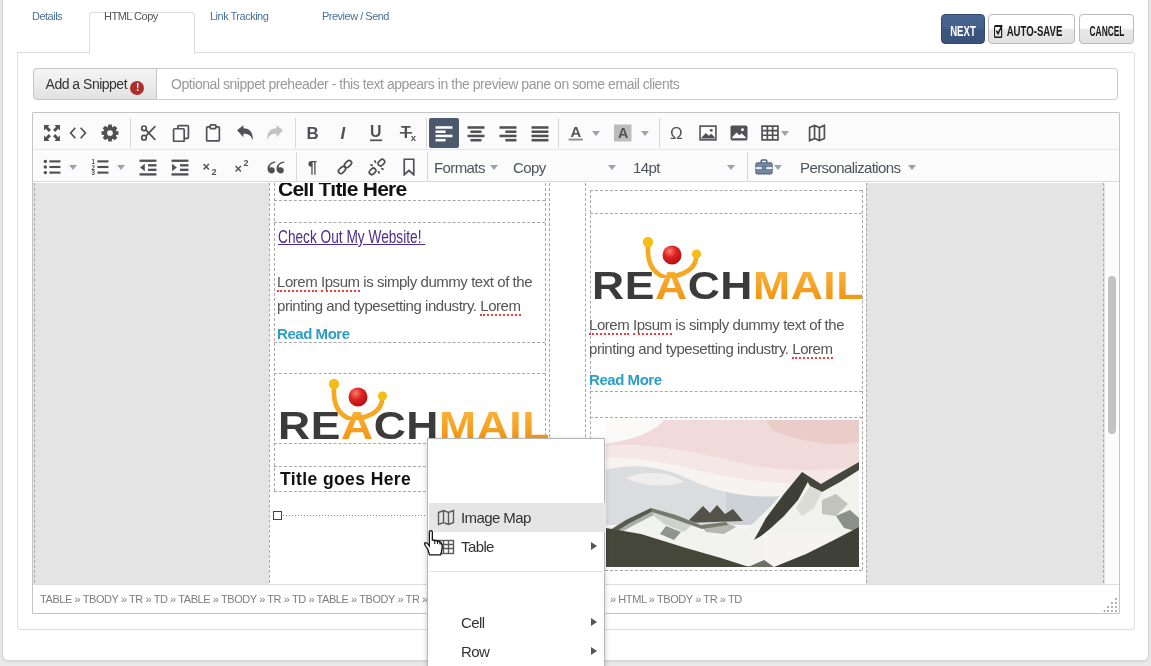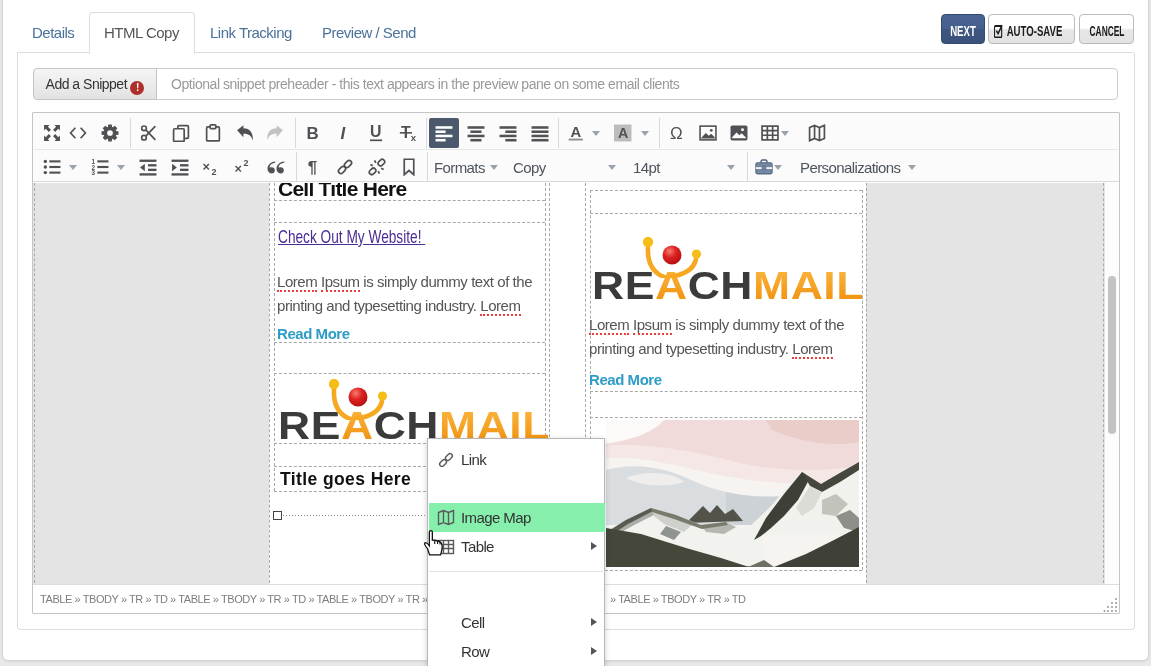--- a/index.html
+++ b/index.html
@@ -2,21 +2,21 @@
 <html><head>
 <meta charset="utf-8">
 <style>
 * { margin:0; padding:0; box-sizing:border-box; }
 html,body { width:1151px; height:666px; }
 body { position:relative; overflow:hidden; background:#e9e9e9; font-family:"Liberation Sans",sans-serif; }
 .abs { position:absolute; }
 .card { position:absolute; left:2px; top:-8px; width:1147px; height:669px; background:#fff; border:1px solid #d5d5d5; border-radius:6px; box-shadow:0 1px 2px rgba(0,0,0,0.08); }
 .tabline { position:absolute; left:17px; top:52px; width:1117px; height:1px; background:#ddd; }
 .tab-active { position:absolute; left:89px; top:12px; width:106px; height:42px; background:#fff; border:1px solid #ddd; border-bottom:none; border-radius:4px 4px 0 0; z-index:3; }
-.tabtxt { position:absolute; top:25px; font-size:15px; line-height:15px; letter-spacing:-0.5px; }
+.tabtxt { position:absolute; top:9px; font-size:11px; line-height:15px; letter-spacing:-0.5px; }
 .tablink { color:#4a7199; }
 .btn { position:absolute; top:14px; height:30px; border-radius:4px; text-align:center; font-weight:bold; font-size:15px; line-height:31px; white-space:nowrap; }
 .btn .cx { position:absolute; left:50%; top:0; width:300px; margin-left:-150px; transform:scaleX(0.62); transform-origin:50% 50%; white-space:nowrap; font-size:15.5px; text-align:center; }
 .btn-cancel .cx { transform:scaleX(0.54); }
 .btn-save .cx { margin-left:-154px; }
 .btn-next { left:941px; width:44px; background:linear-gradient(#4a6492 0%,#46608e 48%,#3d5680 52%,#3a527b 100%); border:1px solid #334a70; color:#fff; }
 .btn-def { background:linear-gradient(#ffffff 0%,#ffffff 47%,#e7e7e7 53%,#e2e2e2 100%); border:1px solid #bbb; color:#1c1c1c; }
 .btn-save { left:988px; width:87px; }
 .btn-cancel { left:1079px; width:55px; }
 .panel { position:absolute; left:17px; top:53px; width:1118px; height:577px; border:1px solid #ddd; border-top:none; border-radius:0 0 4px 4px; }
@@ -49,21 +49,21 @@
 .para { position:absolute; font-size:15px; color:#555; line-height:24px; white-space:nowrap; letter-spacing:-0.45px; }
 .rm { position:absolute; font-size:15px; font-weight:bold; color:#2d9dc6; letter-spacing:-0.45px; }
 .weblink { position:absolute; font-size:19px; color:#4b2c93; text-decoration:underline; white-space:nowrap; transform:scaleX(0.72); transform-origin:0 50%; }
 .sp { border-bottom:2px dotted #f03c3c; }
 .logo { position:absolute; font-weight:bold; font-size:38px; line-height:38px; letter-spacing:0.5px; white-space:nowrap; transform:scaleX(1.17); transform-origin:0 50%; }
 .logo .d { color:#3b3b3b; }
 .logo .o { background:linear-gradient(#fcb843,#ef8d08); -webkit-background-clip:text; background-clip:text; color:transparent; }
 .menu { position:absolute; left:427px; top:438px; width:178px; height:240px; background:#fff; border:1px solid #b6b6b6; box-shadow:0 2px 6px rgba(0,0,0,0.2); z-index:10; }
 .mi { position:absolute; left:1px; width:176px; height:29px; font-size:15px; color:#333; line-height:29px; letter-spacing:-0.6px; }
 .mi .mt { position:absolute; left:32px; }
-.mi.hl { background:#86efac; }
+.mi.hl { background:#e5e5e5; }
 .msep { position:absolute; left:1px; width:176px; height:1px; background:#e3e3e3; }
 .marr { position:absolute; width:0; height:0; border-left:6px solid #555; border-top:4px solid transparent; border-bottom:4px solid transparent; }
 .micon { position:absolute; left:8px; top:6px; }
 .mic { stroke:#5a5a5a; fill:none; stroke-width:1.4; }
 </style>
 </head>
 <body>
 <div class="card"></div>
 <div class="tabline"></div>
 <div class="tab-active"></div>
@@ -472,48 +472,39 @@
 <path d="M45,88 L70,95 L95,105 L120,102 L122,105 L96,109 L68,99 L46,92 Z" fill="#787a6e"></path>
 <path d="M0,147 V108 L35,114 L80,128 L115,138 L140,146 L146,147 Z" fill="#46473b"></path>
 <path d="M168,147 L200,134 L228,120 L253,107 V147 Z" fill="#3f4038"></path>
 <path d="M142,147 L158,140 L168,147 Z" fill="#6e7064"></path>
 </svg></div>
   <div class="abs" style="left:240px;top:328px;width:9px;height:9px;border:1px solid #444;background:#fff;z-index:5;"></div>
   <div class="abs" style="left:250px;top:332px;width:144px;height:1px;background-image:repeating-linear-gradient(90deg,#888 0 1px,transparent 1px 3px);"></div>
 </div>
 <div class="statusbar">
   <div class="lft">TABLE » TBODY » TR » TD » TABLE » TBODY » TR » TD » TABLE » TBODY » TR » TD</div>
-  <div class="rgt">» TABLE » TBODY » TR » TD</div>
+  <div class="rgt">» HTML » TBODY » TR » TD</div>
 </div>
 <svg class="abs" style="left:1103px;top:597px;" width="16" height="16">
     <g fill="#999">
       <circle cx="13" cy="2" r="1"></circle>
       <circle cx="9" cy="6" r="1"></circle>
       <circle cx="13" cy="6" r="1"></circle>
       <circle cx="5" cy="10" r="1"></circle>
       <circle cx="9" cy="10" r="1"></circle>
       <circle cx="13" cy="10" r="1"></circle>
       <circle cx="1.5" cy="14" r="1"></circle>
       <circle cx="5" cy="14" r="1"></circle>
       <circle cx="9" cy="14" r="1"></circle>
       <circle cx="13" cy="14" r="1"></circle>
     </g>
   </svg>
 <div class="sbtrack"></div>
 <div class="sbthumb"></div>
 <div class="menu">
-  <div class="mi" style="top:6px;">
-      <svg class="micon" width="18" height="18" viewBox="0 0 18 18">
-        <g class="mic" transform="rotate(-45 9 9)">
-          <rect x="1" y="6.7" width="7.7" height="4.6" rx="2.3"></rect>
-          <rect x="9.3" y="6.7" width="7.7" height="4.6" rx="2.3"></rect>
-        </g>
-      </svg>
-      <span class="mt">Link</span>
-    </div>
   <div class="mi hl" style="top:64px;">
       <svg class="micon" width="18" height="18" viewBox="0 0 18 18">
         <path class="mic" d="M1.5,3.5 L6.5,1.5 L11.5,3.5 L16.5,1.5 V13.5 L11.5,15.5 L6.5,13.5 L1.5,15.5 Z M6.5,1.5 V13.5 M11.5,3.5 V15.5"></path>
       </svg>
       <span class="mt">Image Map</span>
     </div>
   <div class="mi" style="top:93px;">
       <svg class="micon" width="18" height="18" viewBox="0 0 18 18">
         <g class="mic" stroke-width="1.2">
           <rect x="1.5" y="2.5" width="15" height="13"></rect>

